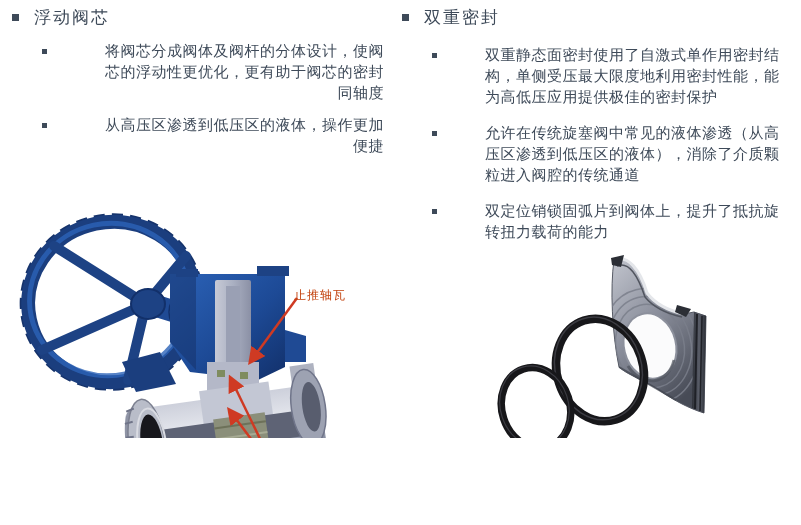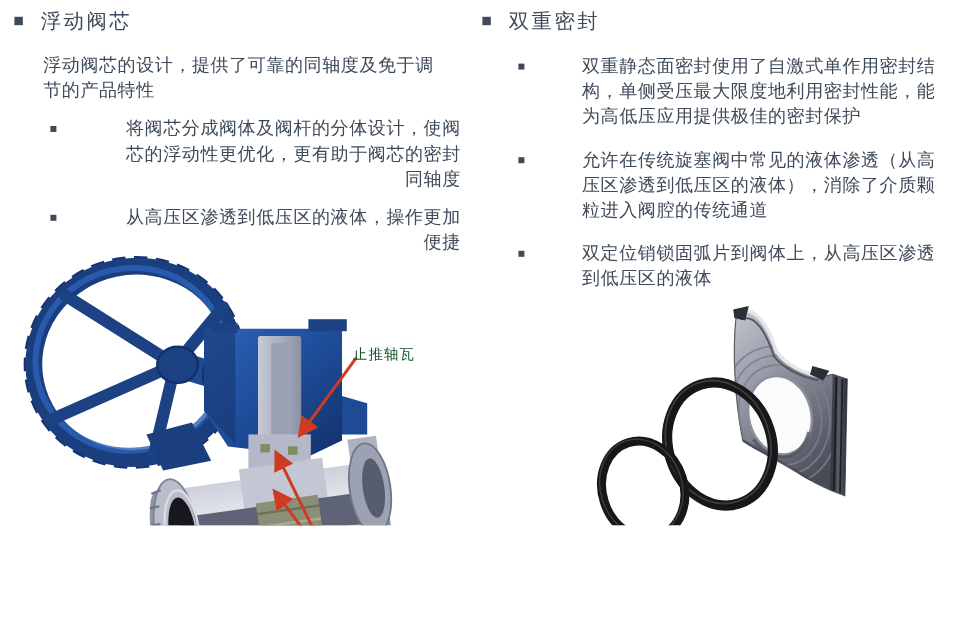--- a/index.html
+++ b/index.html
@@ -1,18 +1,18 @@
 <!DOCTYPE html>
 <html><head>
 <meta charset="utf-8">
 <style>
   html,body { margin:0; padding:0; background:#ffffff; }
   .slide {
     position:relative; width:801px; height:438px; background:#ffffff;
-    font-family:Liberation Sans, sans-serif;
+    font-family:Liberation Serif, serif;
     color:#3e4a59; overflow:hidden;
   }
   .col { position:absolute; top:6px; }
   .col-left  { left:12px;  width:372px; }
   .col-right { left:402px; width:392px; }
   .title-row { display:flex; align-items:flex-start; }
   .sq {
     flex:0 0 auto; width:7px; height:7px; background:#3e4a59; margin:8px 15px 0 0;
   }
   .title-text { font-size:17px; letter-spacing:2px; line-height:24px; }
@@ -25,36 +25,35 @@
   .col-right .bullet-item { margin-top:15px; }
   .col-right .bullet-item:first-of-type { margin-top:14px; }
   .sq2 {
     flex:0 0 auto; width:5px; height:5px; background:#3e4a59; margin:8px 16px 0 0;
   }
   .bullet-text { width:312px; font-size:15px; line-height:21px; letter-spacing:0.5px; }
   .figure { position:absolute; }
   .fig-valve { left:10px; top:212px; width:345px; height:300px; }
   .fig-seals { left:478px; top:248px; width:290px; height:235px; }
   .anno-label {
-    position:absolute; font-size:12px; letter-spacing:1px; color:#14532d; white-space:nowrap;
+    position:absolute; font-size:12px; letter-spacing:1px; color:#c2410c; white-space:nowrap;
   }
   .label-thrust { left:294px; top:287px; }
   .label-core   { left:246px; top:479px; }
 </style>
 </head>
 <body>
 
 <div class="slide">
 
   <div class="col col-left">
     <div class="title-row">
       <span class="sq"></span>
       <span class="title-text">浮动阀芯</span>
     </div>
-    <div class="intro">浮动阀芯的设计，提供了可靠的同轴度及免于调节的产品特性</div>
     <div class="bullet-item">
       <span class="sq2"></span>
       <span class="bullet-text">将阀芯分成阀体及阀杆的分体设计，使阀芯的浮动性更优化，更有助于阀芯的密封同轴度</span>
     </div>
     <div class="bullet-item">
       <span class="sq2"></span>
       <span class="bullet-text">从高压区渗透到低压区的液体，操作更加便捷</span>
     </div>
   </div>
 
@@ -66,21 +65,21 @@
     <div class="bullet-item">
       <span class="sq2"></span>
       <span class="bullet-text">双重静态面密封使用了自激式单作用密封结构，单侧受压最大限度地利用密封性能，能为高低压应用提供极佳的密封保护</span>
     </div>
     <div class="bullet-item">
       <span class="sq2"></span>
       <span class="bullet-text">允许在传统旋塞阀中常见的液体渗透（从高压区渗透到低压区的液体），消除了介质颗粒进入阀腔的传统通道</span>
     </div>
     <div class="bullet-item">
       <span class="sq2"></span>
-      <span class="bullet-text">双定位销锁固弧片到阀体上，从高压区渗透到低压区的液体</span>
+      <span class="bullet-text">双定位销锁固弧片到阀体上，提升了抵抗旋转扭力载荷的能力</span>
     </div>
   </div>
 
   <svg class="figure fig-valve" viewBox="0 0 345 300" xmlns="http://www.w3.org/2000/svg">
     <defs>
       <linearGradient id="gradBlue" x1="0" y1="0" x2="1" y2="1">
         <stop offset="0" stop-color="#2c63b8"></stop>
           <stop offset="0.55" stop-color="#1d4a96"></stop>
           <stop offset="1" stop-color="#12306a"></stop>
       </linearGradient>

